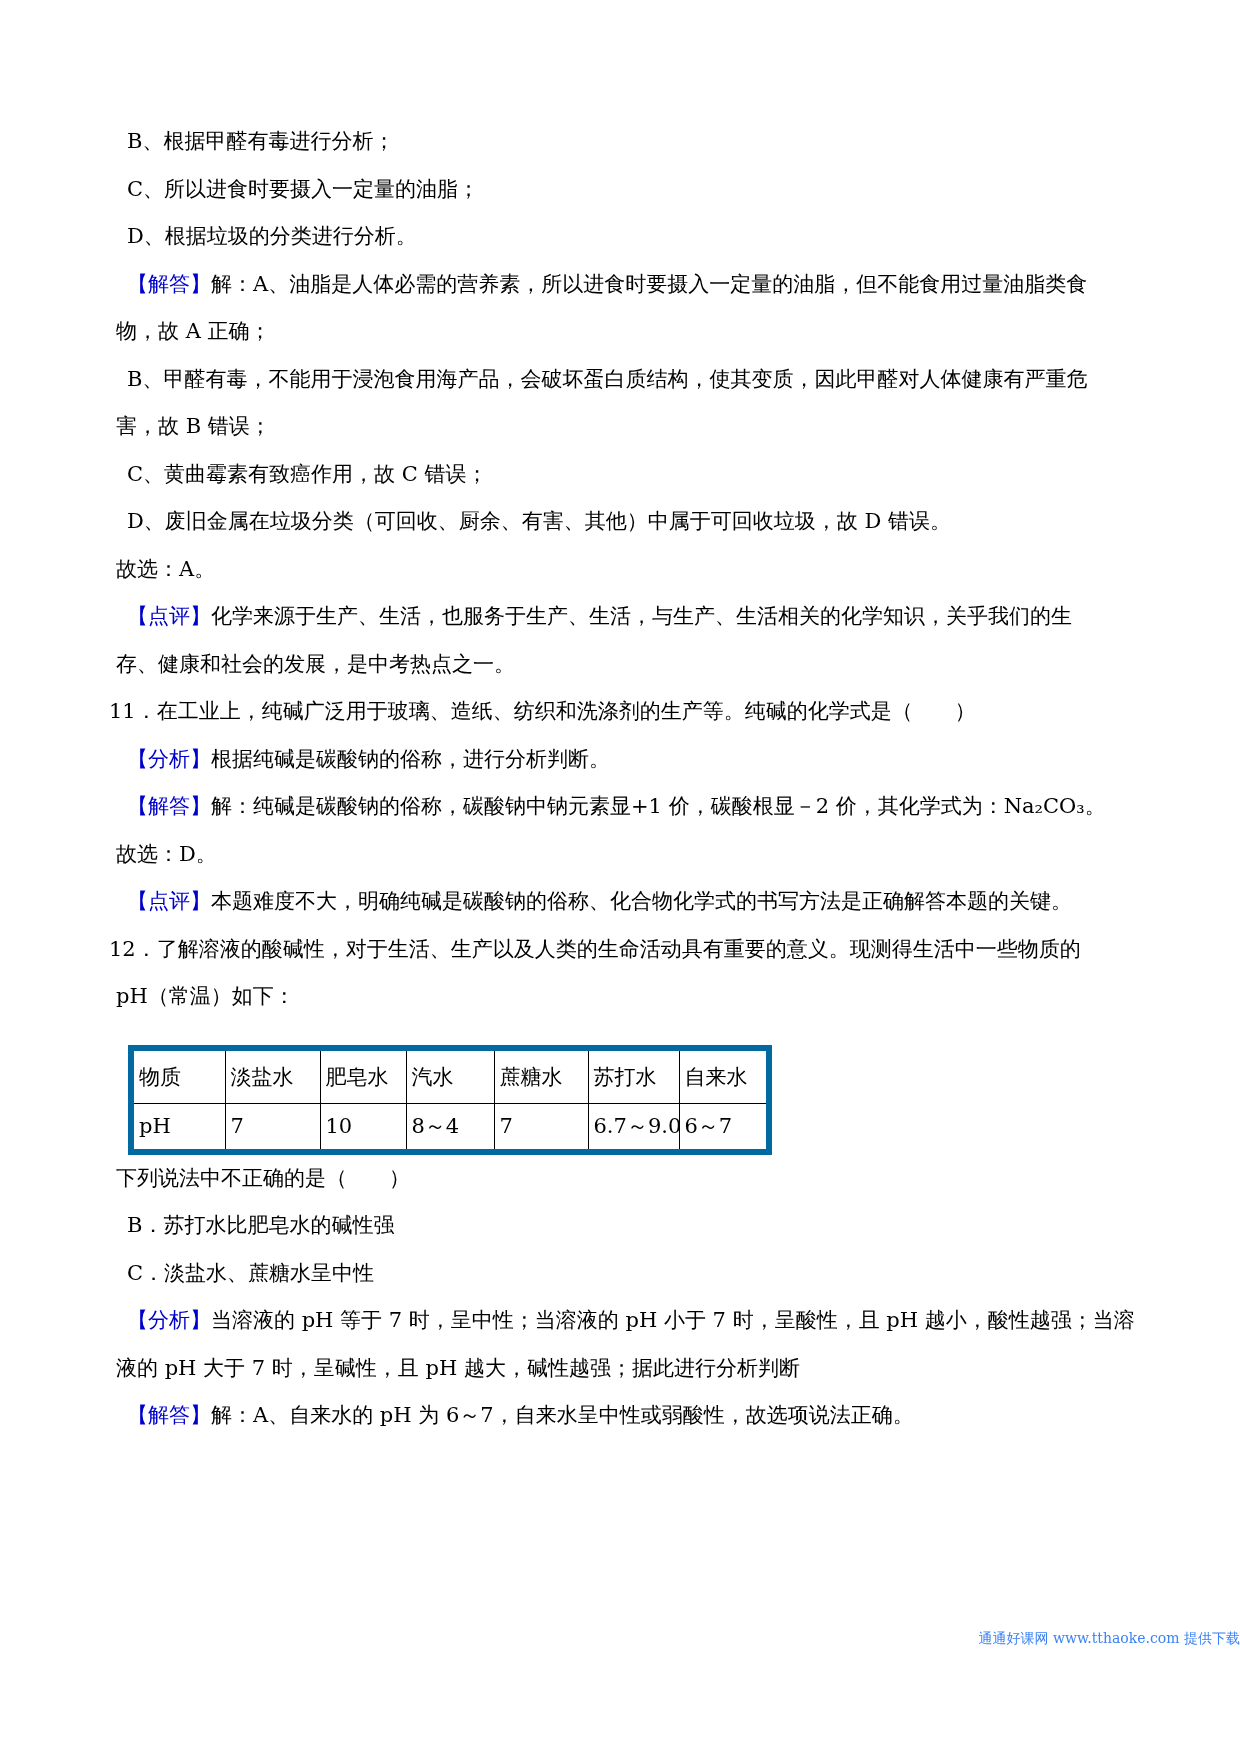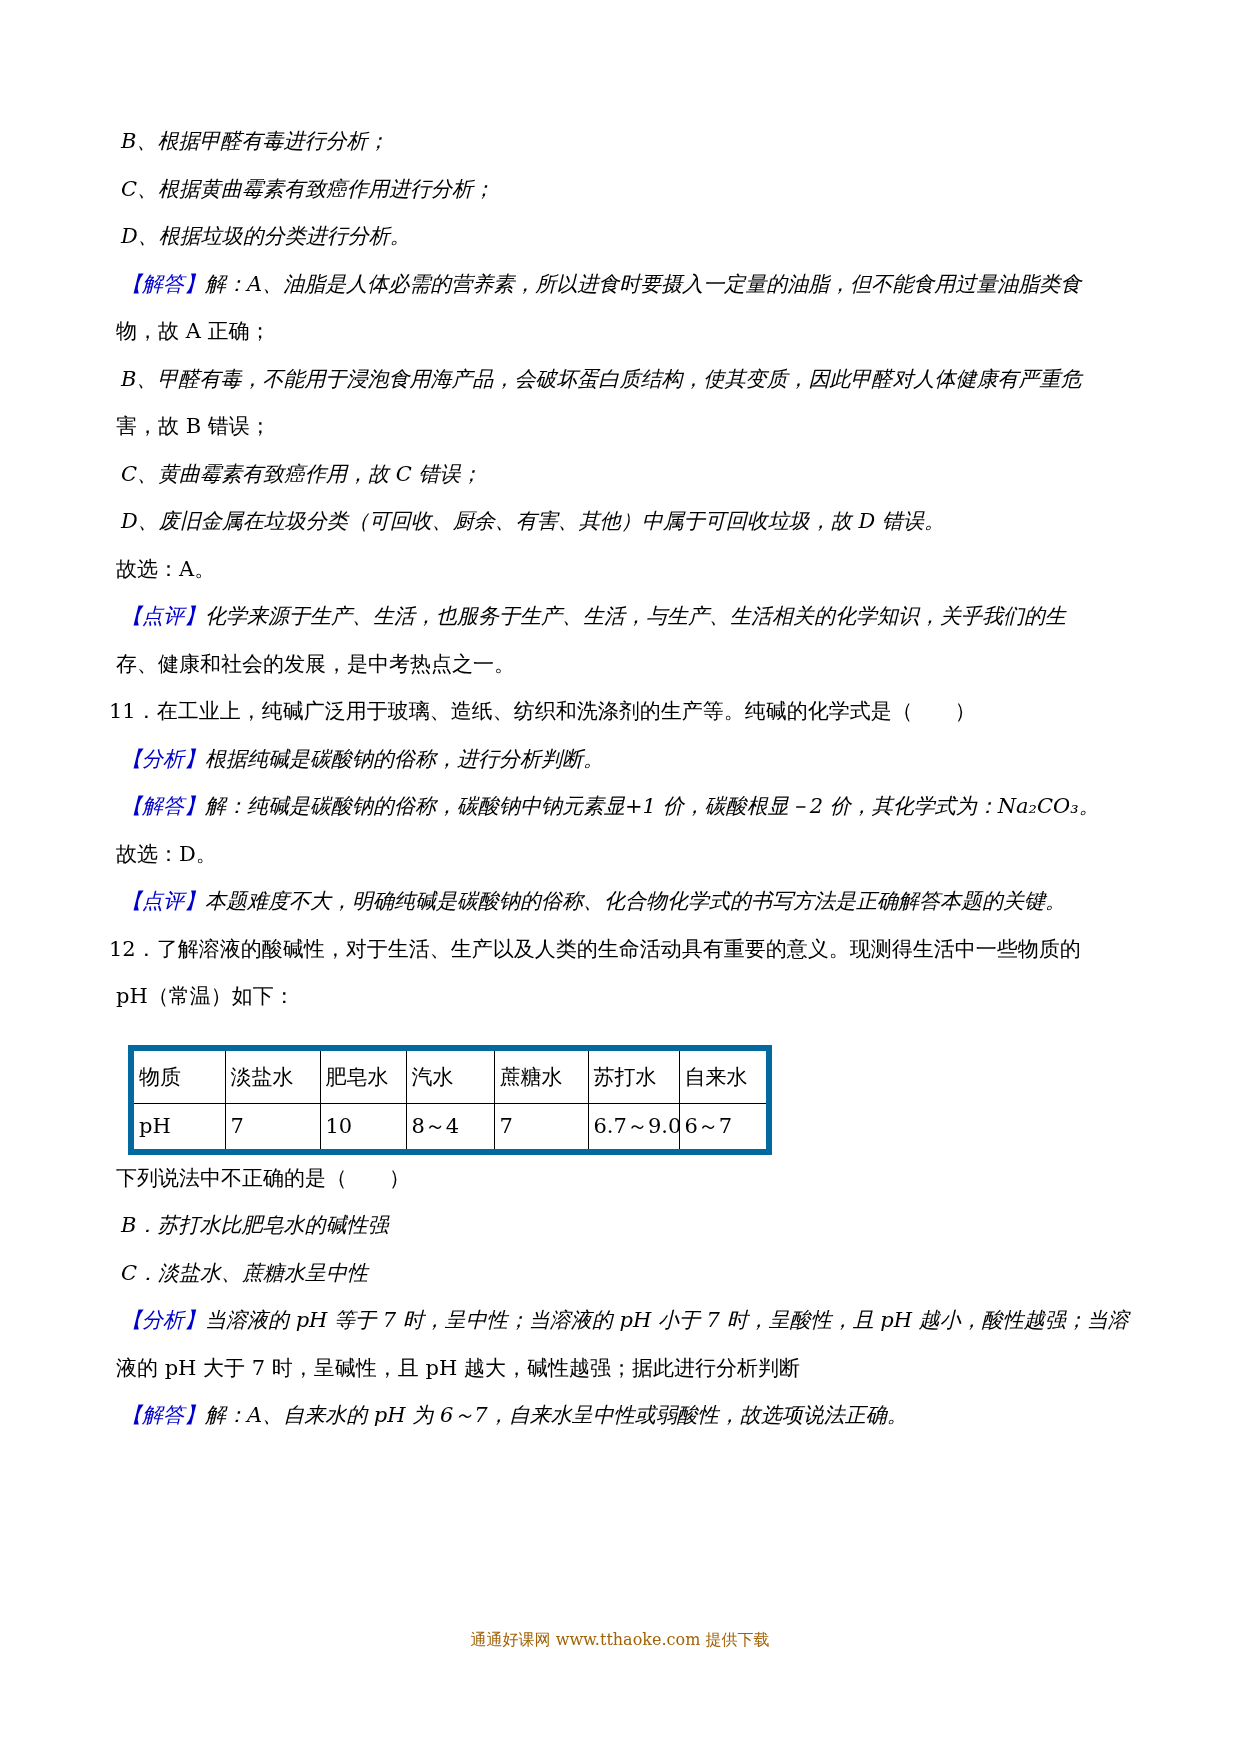--- a/index.html
+++ b/index.html
@@ -19,21 +19,21 @@
     top: 118px;
     width: 1030px;
   }
   .line {
     height: 47.5px;
     line-height: 47.5px;
     font-size: 21px;
     white-space: nowrap;
   }
   .line.q  { margin-left: -7px; }   
-  .line.p1 { margin-left: 5px; font-style: italic; }    
+  .line.p1 { margin-left: 11px; }    
   .tag { color: #0000cc; }
   .options .opt { display: inline-block; }
   .options .opt:nth-child(1) { width: 194px; }
   .options .opt:nth-child(2) { width: 196px; }
   .options .opt:nth-child(3) { width: 188px; }
   table.ph-table {
     border-collapse: collapse;
     table-layout: fixed;
     width: 638px;
     margin: 24px 8px 0 12px;
@@ -47,34 +47,34 @@
     white-space: nowrap;
     overflow: hidden;
   }
   .ph-table tr.hdr td { height: 56px; }
   .ph-table tr.val td { height: 48px; }
   .footer {
     position: absolute;
     left: 0;
     top: 1630px;
     width: 100%;
-    text-align: center;
-    font-size: 16px;
-    color: #a16207;
+    text-align: right;
+    font-size: 14px;
+    color: #3b82f6;
   }
 </style>
 </head>
 <body>
 
 <div class="page">
   <div class="content">
 
     <div id="blocks-before">
         <div class="line p1"><span>B、根据甲醛有毒进行分析；</span></div>
-        <div class="line p1"><span>C、根据黄曲霉素有致癌作用进行分析；</span></div>
+        <div class="line p1"><span>C、所以进食时要摄入一定量的油脂；</span></div>
         <div class="line p1"><span>D、根据垃圾的分类进行分析。</span></div>
         <div class="line p1"><span class="tag" style="color: rgb(0, 0, 204);">【解答】</span><span>解：A、油脂是人体必需的营养素，所以进食时要摄入一定量的油脂，但不能食用过量油脂类食</span></div>
         <div class="line"><span>物，故 A 正确；</span></div>
         <div class="line p1"><span>B、甲醛有毒，不能用于浸泡食用海产品，会破坏蛋白质结构，使其变质，因此甲醛对人体健康有严重危</span></div>
         <div class="line"><span>害，故 B 错误；</span></div>
         <div class="line p1"><span>C、黄曲霉素有致癌作用，故 C 错误；</span></div>
         <div class="line p1"><span>D、废旧金属在垃圾分类（可回收、厨余、有害、其他）中属于可回收垃圾，故 D 错误。</span></div>
         <div class="line"><span>故选：A。</span></div>
         <div class="line p1"><span class="tag" style="color: rgb(0, 0, 204);">【点评】</span><span>化学来源于生产、生活，也服务于生产、生活，与生产、生活相关的化学知识，关乎我们的生</span></div>
         <div class="line"><span>存、健康和社会的发展，是中考热点之一。</span></div>

